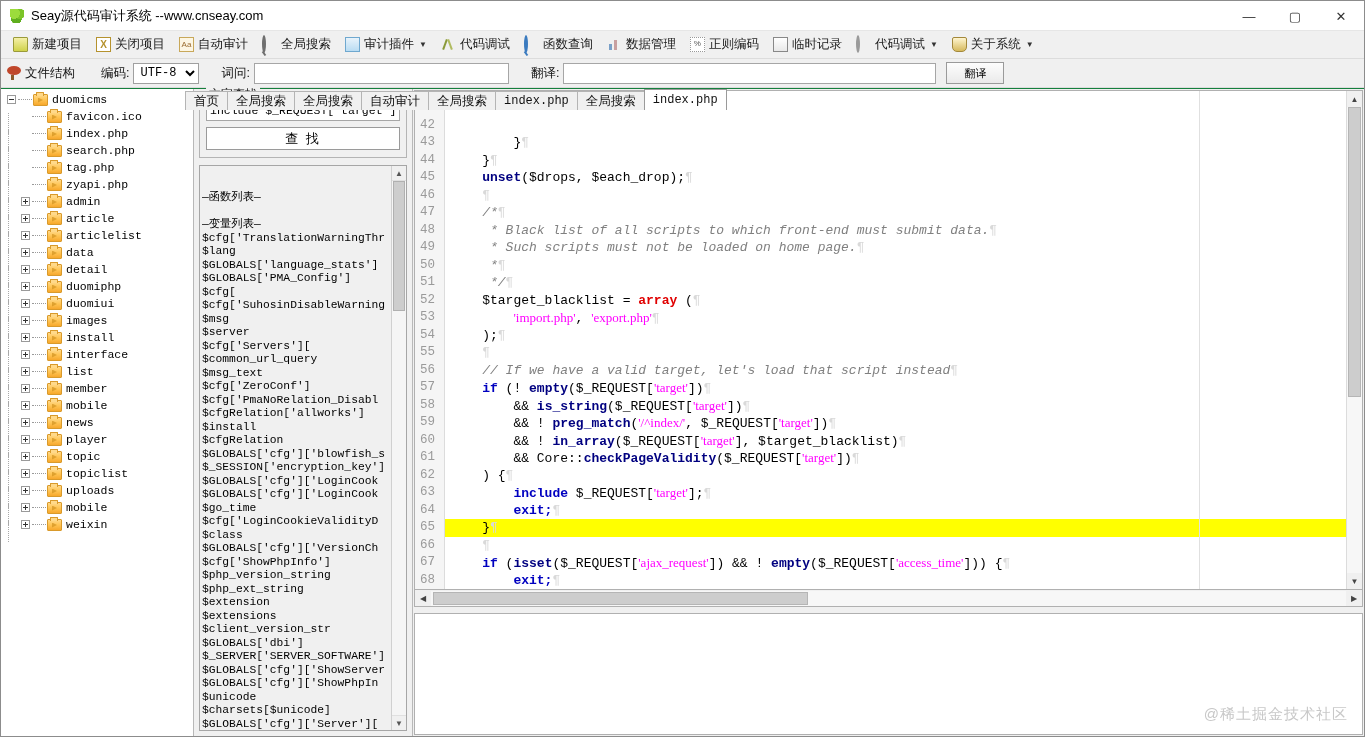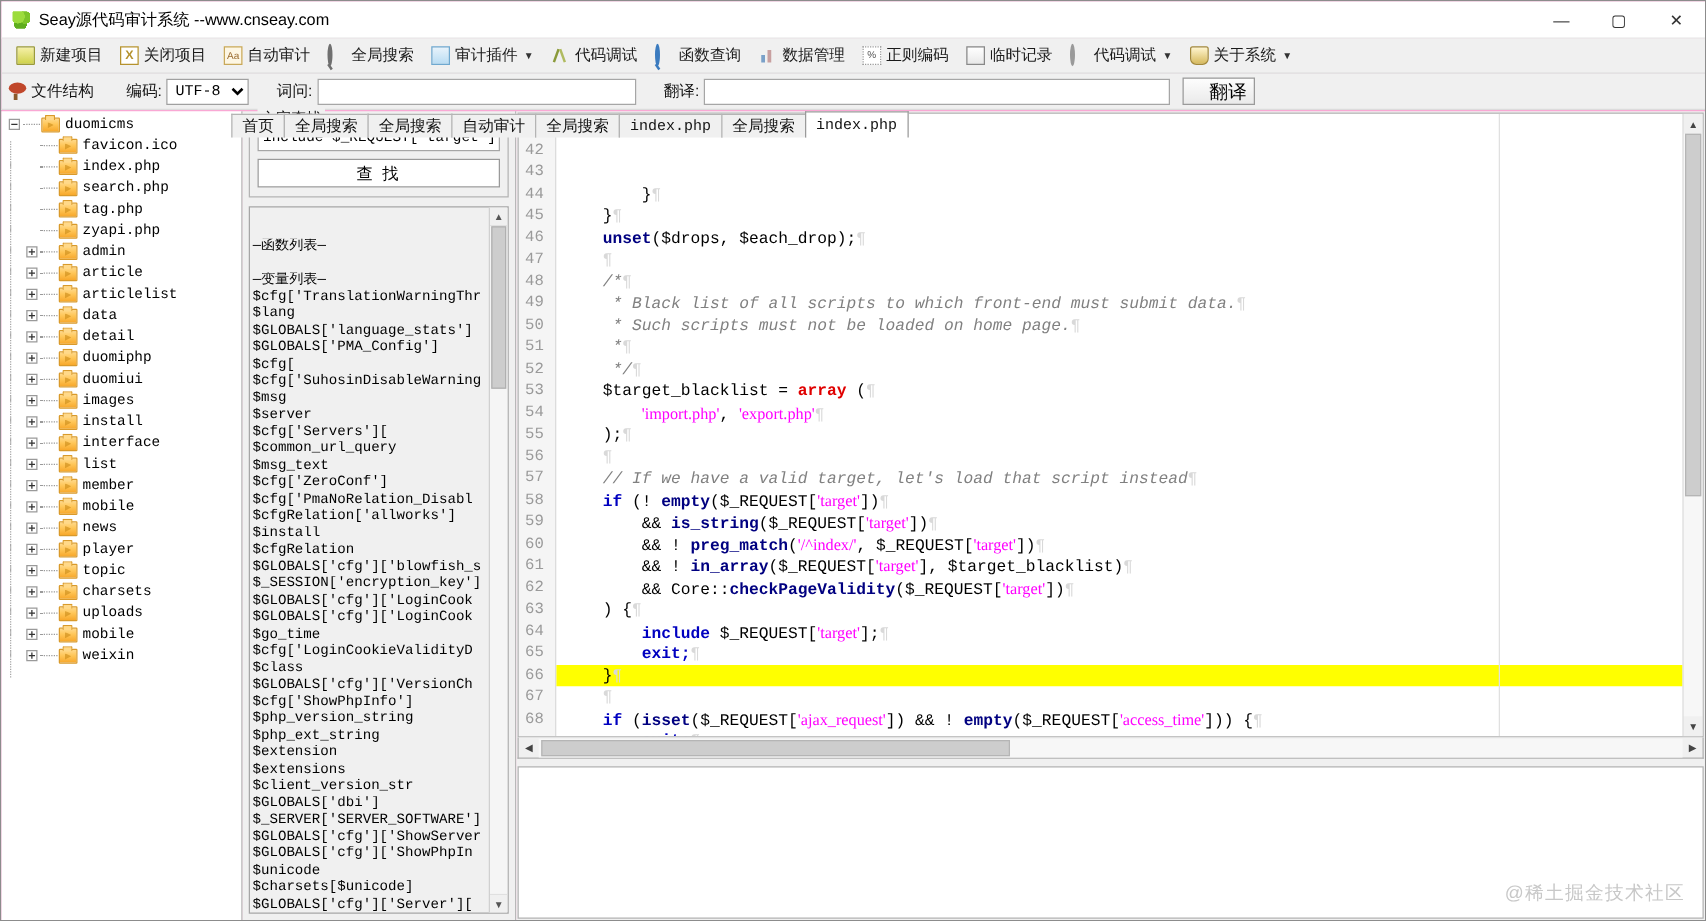--- a/index.html
+++ b/index.html
@@ -8,21 +8,21 @@
     width: 1365px; height: 737px;
     overflow: hidden;
     background: #f0f0f0;
     font-family: "Liberation Sans", sans-serif;
     font-size: 12px;
     color: #000;
   }
   #app {
     position: relative;
     width: 1365px; height: 737px;
-    background: #f9a8d4;
+    background: #15803d;
     border: 1px solid #8c8c8c;
     overflow: hidden;
   }
 
   
   .titlebar {
     height: 30px;
     background: #ffffff;
     display: flex;
     align-items: center;
@@ -149,23 +149,22 @@
     background: #fff;
     font-size: 12px;
     padding: 0 3px;
     font-family: "Liberation Sans", sans-serif;
   }
   .btn-translate {
     height: 22px;
     min-width: 58px;
     border: 1px solid #9a9a9a;
     background: linear-gradient(180deg,#fdfdfd,#eaeaea);
-    font-size: 15px;
+    font-size: 11px;
     cursor: default;
-    text-align: right;
   }
 
   
   .body-row {
     position: absolute;
     left: 0; right: 0;
     top: 88px; bottom: 0;
     display: flex;
   }
 
@@ -328,20 +327,21 @@
     margin: 1px 1px 0 1px;
     display: flex;
     position: relative;
     overflow: hidden;
   }
   .code-area {
     flex: 1;
     display: flex;
     overflow: hidden;
     position: relative;
+    align-items: flex-end;
   }
   .gutter {
     width: 30px;
     background: #f5f5f5;
     border-right: 1px solid #dcdcdc;
     font-family: "Liberation Mono", monospace;
     font-size: 12.5px;
     line-height: 17.5px;
     color: #9a9a9a;
     text-align: left;
@@ -718,21 +718,21 @@
             <span class="tog plus"></span>
             <span class="dots"></span>
             <span class="folder"></span>
             <span class="tlabel">topic</span>
           </div>
           <div class="tnode">
             <span class="indent"></span>
             <span class="tog plus"></span>
             <span class="dots"></span>
             <span class="folder"></span>
-            <span class="tlabel">charsets</span>
+            <span class="tlabel">topiclist</span>
           </div>
           <div class="tnode">
             <span class="indent"></span>
             <span class="tog plus"></span>
             <span class="dots"></span>
             <span class="folder"></span>
             <span class="tlabel">uploads</span>
           </div>
           <div class="tnode">
             <span class="indent"></span>

